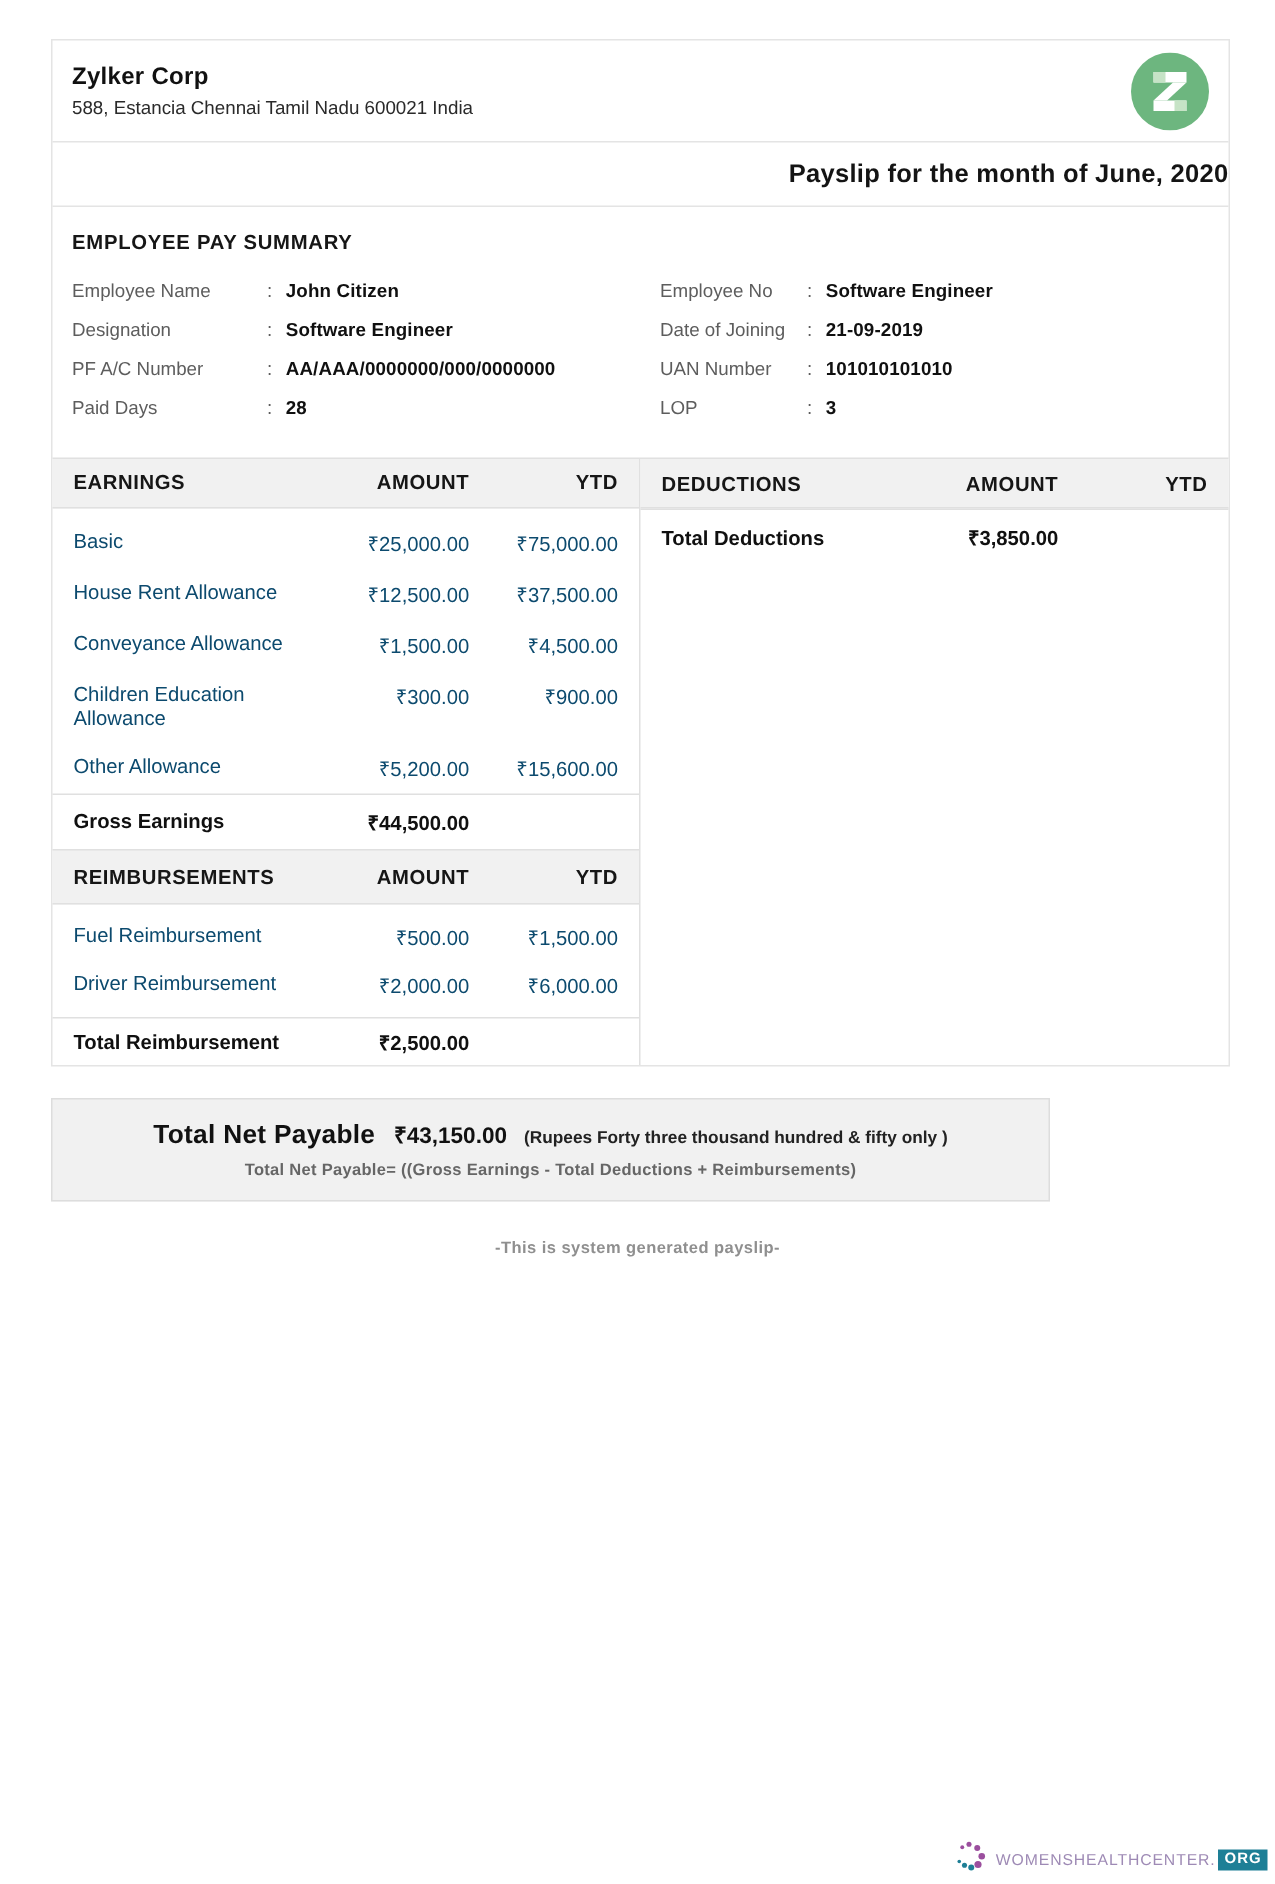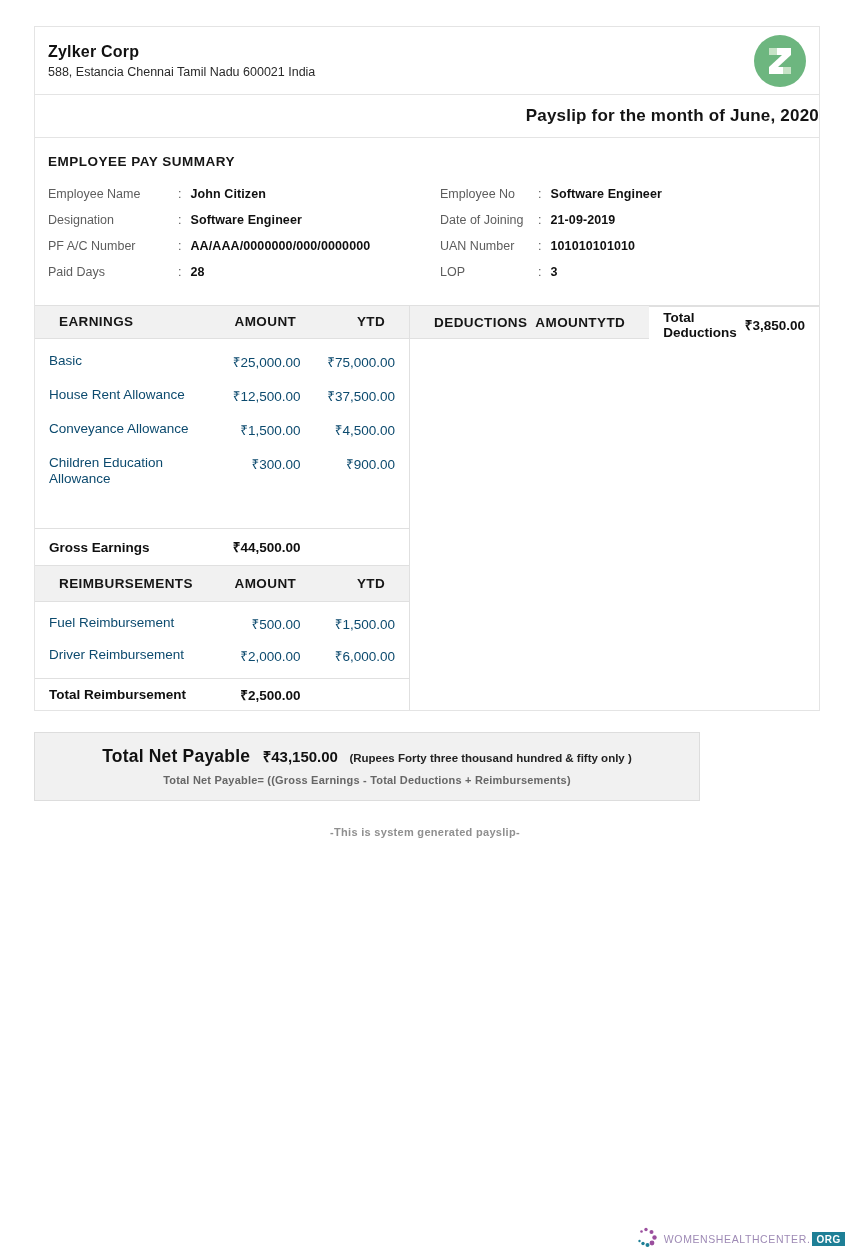--- a/index.html
+++ b/index.html
@@ -30,23 +30,23 @@
   .kv { display:flex; align-items:center; height:26px; font-size:12.5px; }
   .kv .k { color:#5d5d5d; }
   .summary-col.left  .k { width:130px; }
   .summary-col.right .k { width:98px; }
   .kv .colon { color:#5d5d5d; margin-right:9px; }
   .kv .v { font-weight:bold; color:#101010; letter-spacing:.1px; }
 
   
   .tables { display:flex; border-top:1px solid #e0e0e0; height:405px; }
   .tcol-left  { width:391px; display:flex; flex-direction:column; }
-  .tcol-right { flex:1; border-left:1px solid #e0e0e0; display:flex; flex-direction:row; }
-
-  .thead { display:flex; align-items:center; height:33px; padding:0 24px;
+  .tcol-right { flex:1; border-left:1px solid #e0e0e0; display:flex; flex-direction:column; }
+
+  .thead { display:flex; align-items:center; height:33px; padding:0 14px;
            background:#f1f1f1; border-bottom:1px solid #e0e0e0;
            font-weight:bold; font-size:13.5px; letter-spacing:.4px; color:#161616; }
   .thead-mid { height:37px; border-top:1px solid #e0e0e0; }
 
   .cell-name   { flex:1.45; padding-right:8px; }
   .cell-amount { flex:1;    text-align:right; }
   .cell-ytd    { flex:.95;  text-align:right; }
 
   .tbody { padding:6px 14px 0; }
   .tbody-earn  { height:190px; }
@@ -190,20 +190,25 @@
             <span class="cell-amount">₹1,500.00</span>
             <span class="cell-ytd">₹4,500.00</span>
           </div>
 
           <div class="trow">
             <span class="cell-name">Children Education Allowance</span>
             <span class="cell-amount">₹300.00</span>
             <span class="cell-ytd">₹900.00</span>
           </div>
 
+          <div class="trow">
+            <span class="cell-name">Other Allowance</span>
+            <span class="cell-amount">₹5,200.00</span>
+            <span class="cell-ytd">₹15,600.00</span>
+          </div>
         </div>
       <div class="total-row">
         <span class="cell-name">Gross Earnings</span>
         <span class="cell-amount">₹44,500.00</span>
         <span class="cell-ytd"></span>
       </div>
 
       <div class="thead thead-mid">
         <span class="cell-name">REIMBURSEMENTS</span>
         <span class="cell-amount">AMOUNT</span>

